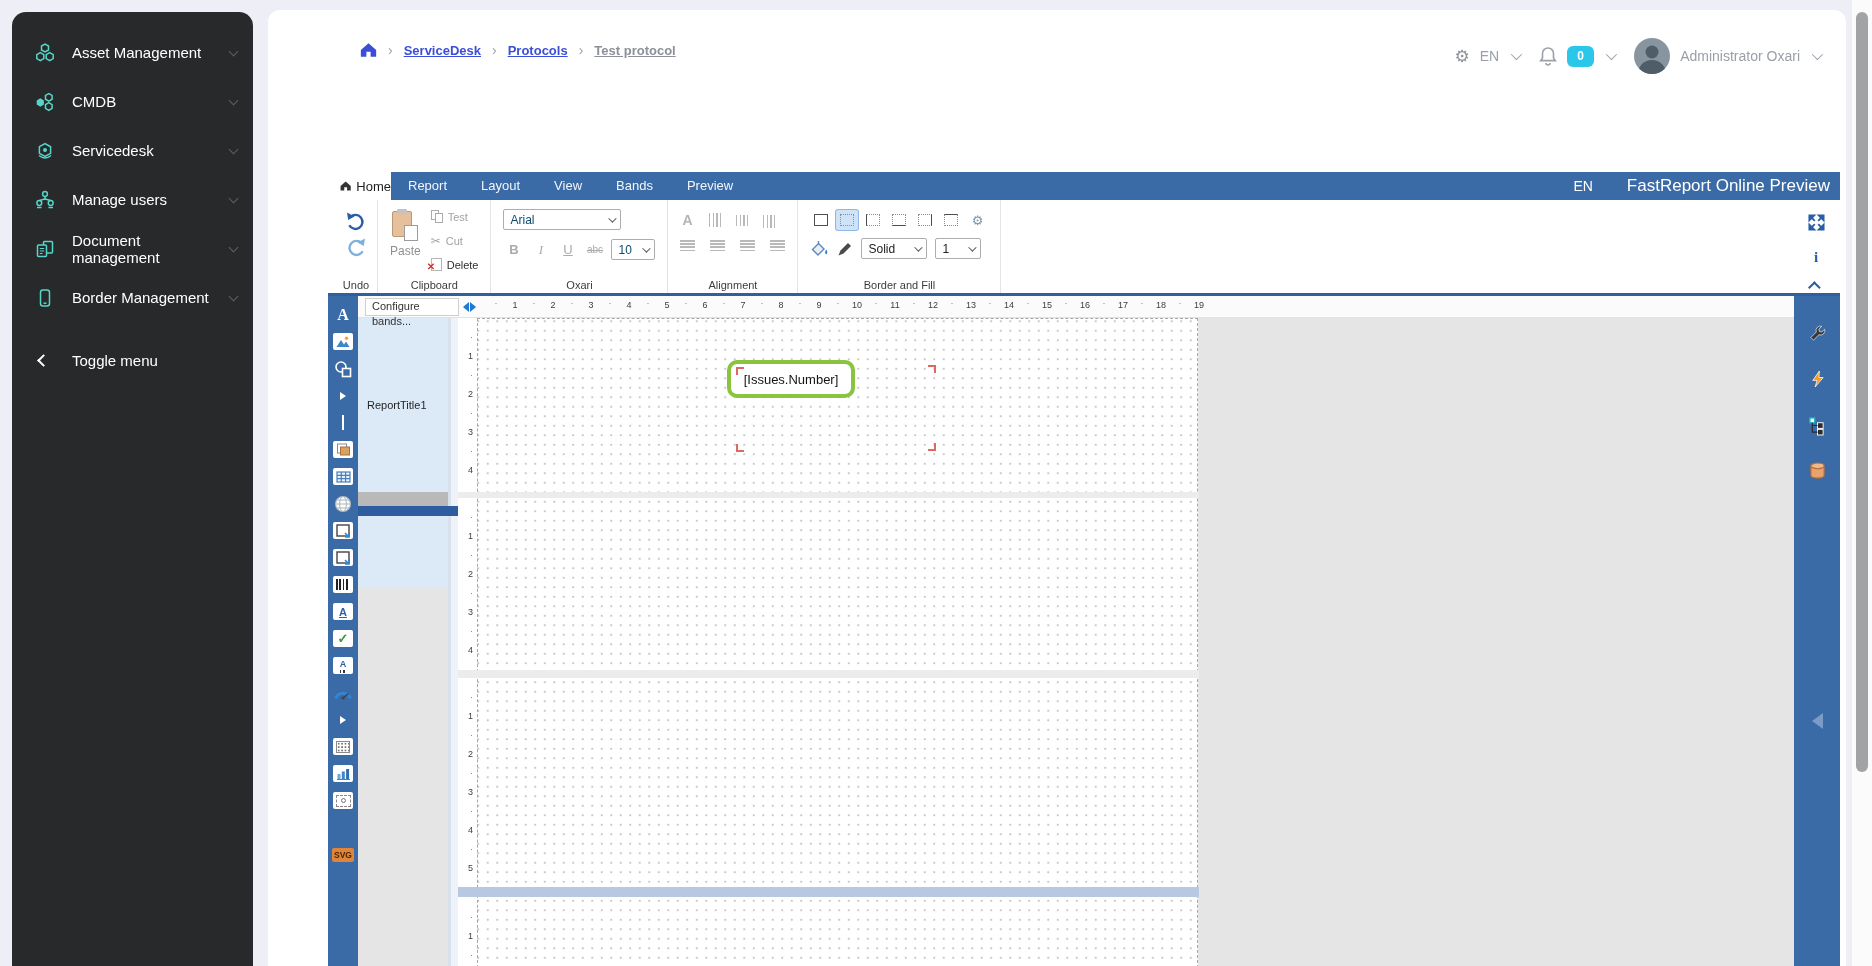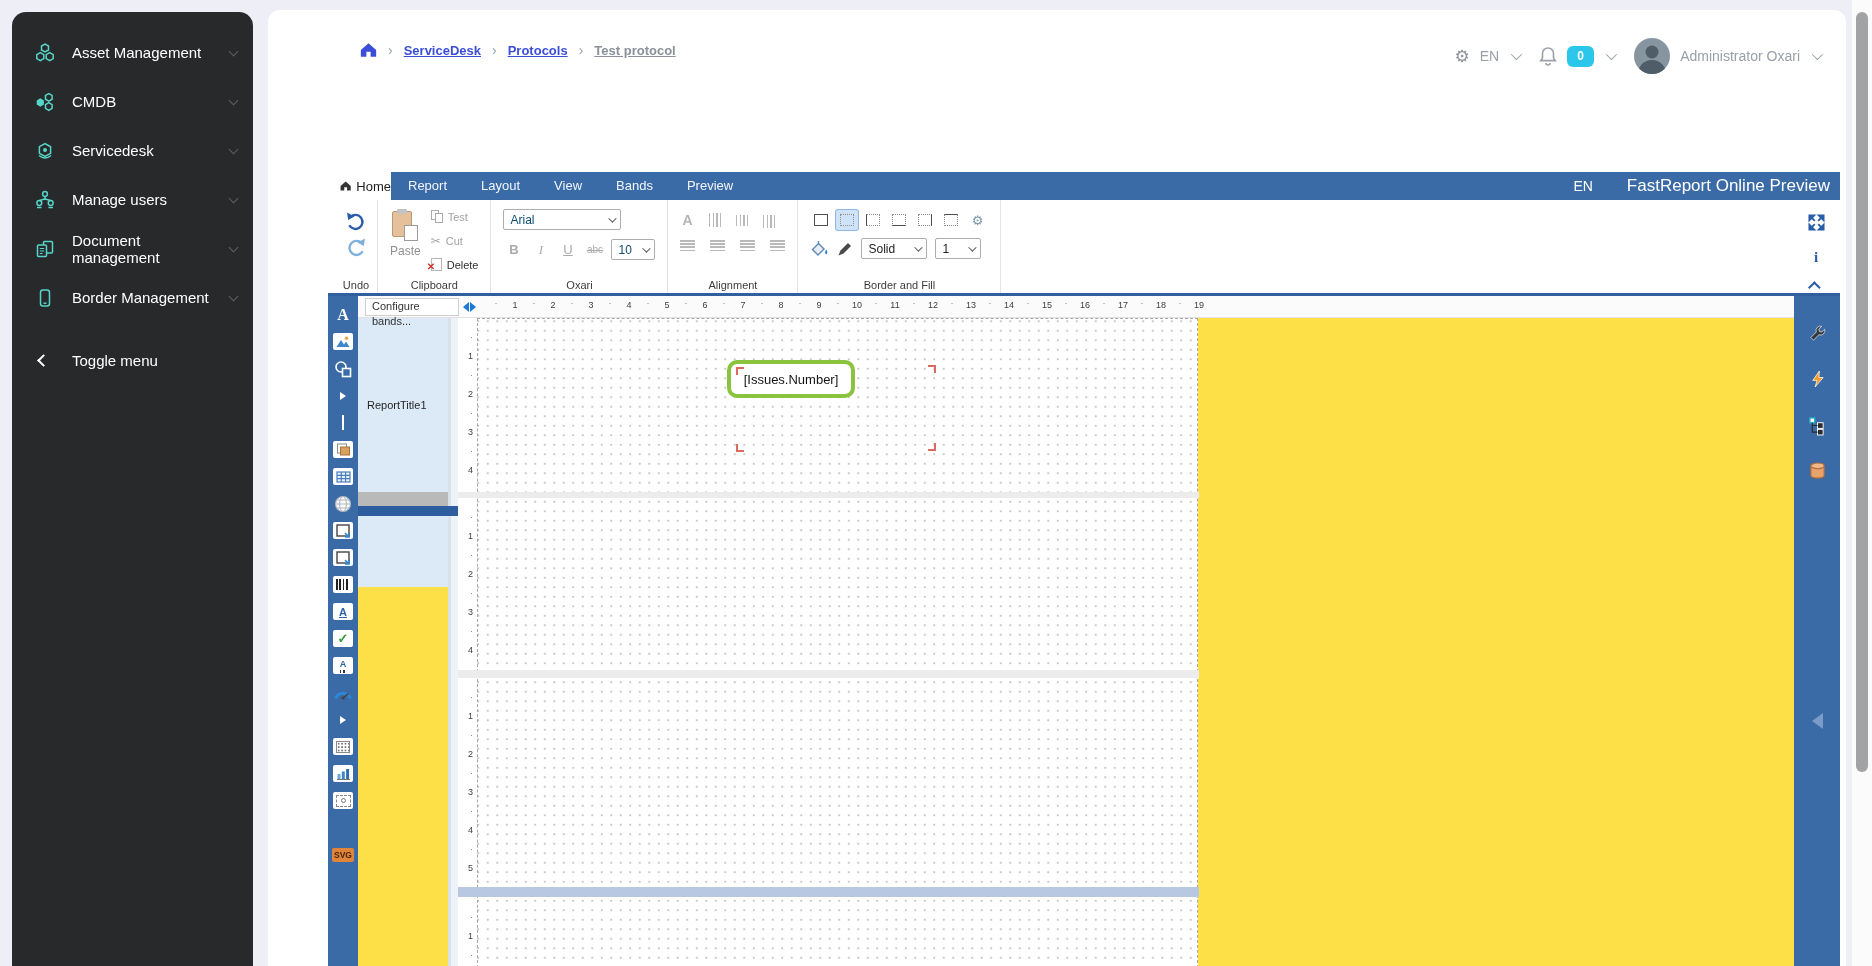--- a/index.html
+++ b/index.html
@@ -140,21 +140,21 @@
   .info-g { font-family:"Liberation Serif",serif; font-weight:700; font-size:15px; color:#2a5da8; }
   .chev-up { width:9px; height:9px; border-left:2.4px solid #2a5da8; border-top:2.4px solid #2a5da8;
              transform:rotate(45deg) translateY(3px); display:block; }
   .rightstrip { position:absolute; right:0; top:124px; bottom:0; width:46px; background:#3a6ba6; }
   .rsbtn { position:absolute; left:0; width:46px; height:30px; background:none; border:none; cursor:pointer;
            display:flex; align-items:center; justify-content:center; }
   .collapse-tri { width:0; height:0; border-right:11px solid #7b9cc9; border-top:8px solid transparent;
                   border-bottom:8px solid transparent; }
 
   
-  .canvasarea { position:absolute; left:30px; top:124px; right:46px; bottom:0; background:#fde047; overflow:hidden;text-decoration:underline; }
+  .canvasarea { position:absolute; left:30px; top:124px; right:46px; bottom:0; background:#e5e5e5; overflow:hidden;text-decoration:underline; }
   .canvas-header { position:absolute; top:0; left:0; right:0; height:22px; background:#fbfbfb;
                    border-bottom:1px solid #e2e2e2; z-index:6; }
   .configure-btn { position:absolute; left:7px; top:2px; width:94px; height:18px; background:#fff;
                    border:1px solid #cfcfcf; font-size:11px; color:#333; text-align:left; padding:0 0 0 6px;
                    font-family:"Liberation Sans",sans-serif; cursor:pointer; line-height:15px; }
   .band-arrows { position:absolute; left:105px; top:6px; display:flex; gap:1px; cursor:pointer; }
   .tri-l { width:0; height:0; border-right:6px solid #1a7ad4; border-top:5px solid transparent; border-bottom:5px solid transparent; }
   .tri-r { width:0; height:0; border-left:6px solid #1a7ad4; border-top:5px solid transparent; border-bottom:5px solid transparent; }
   .hnum { position:absolute; top:4px; font-size:9px; color:#3d3d3d; transform:translateX(-50%); }
   .hdot { position:absolute; top:2px; font-size:9px; color:#7a7a7a; transform:translateX(-50%); }

